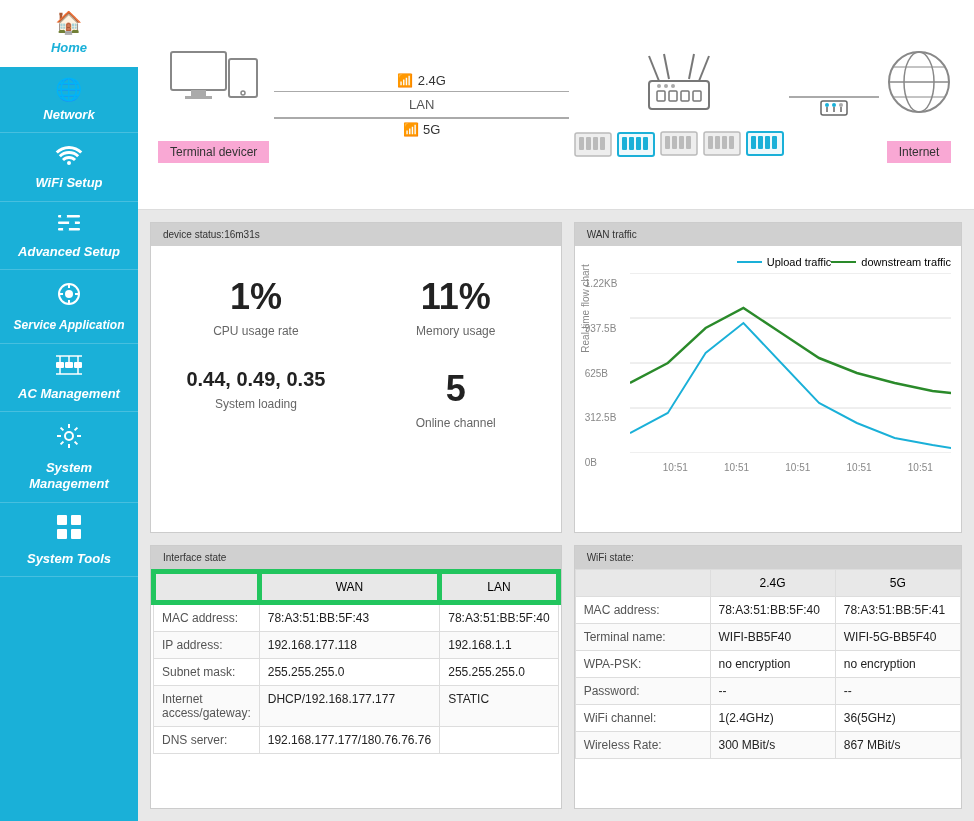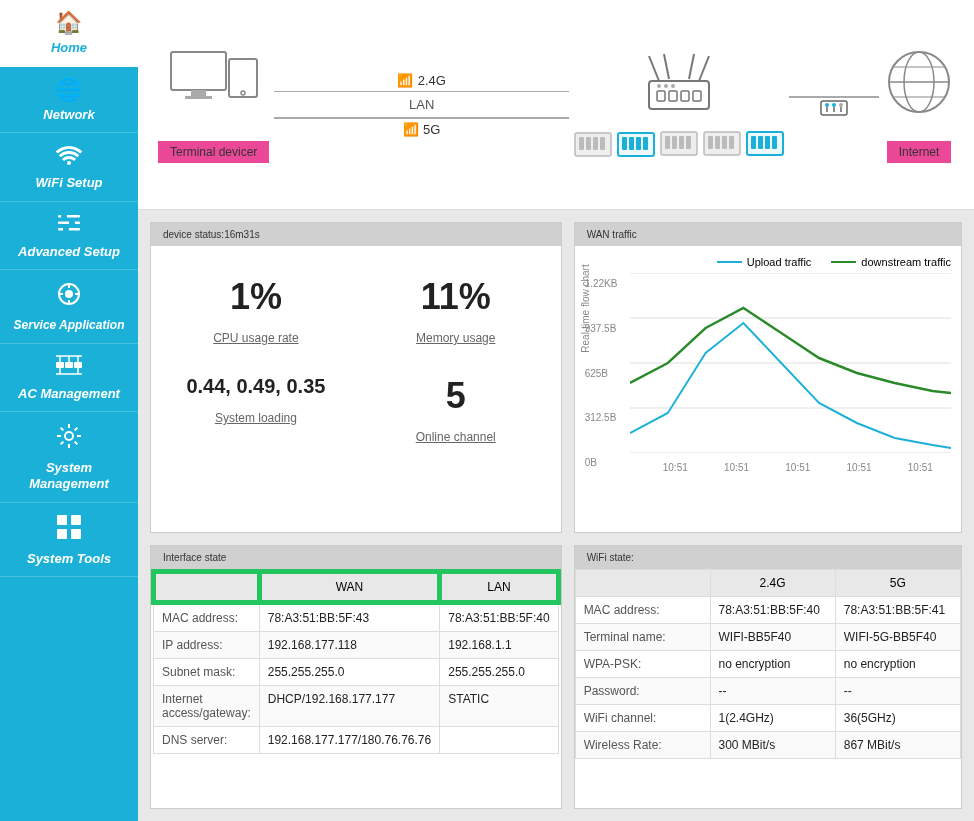--- a/index.html
+++ b/index.html
@@ -62,21 +62,21 @@
       justify-content: space-between;
       border-bottom: 1px solid #ddd;
       min-height: 210px;
     }
     .diagram-section {
       display: flex;
       flex-direction: column;
       align-items: center;
     }
     .diagram-btn {
-      background: #ec4899;
+      background: #f9a8d4;
       border: none;
       padding: 4px 12px;
       font-size: 12px;
       cursor: pointer;
       color: #333;
       margin-top: 24px;
       text-align: right;
     }
     .diagram-line {
       display: flex;
@@ -145,32 +145,30 @@
       color: #222;
     }
     .stat-value-small {
       font-size: 20px;
       font-weight: bold;
       color: #222;
     }
     .stat-label {
       font-size: 12px;
       color: #666;
-      margin-top: 13px;
-      text-decoration: underline;
+      margin-top: 6px;
     }
 
     
     .chart-container {
       padding: 10px;
       position: relative;
     }
     .chart-legend {
       display: flex;
-      gap: 20px;
       margin-bottom: 5px;
       font-size: 11px;
       justify-content: flex-end;
     }
     .legend-item {
       display: flex;
       align-items: center;
       gap: 5px;
     }
     .legend-line {

